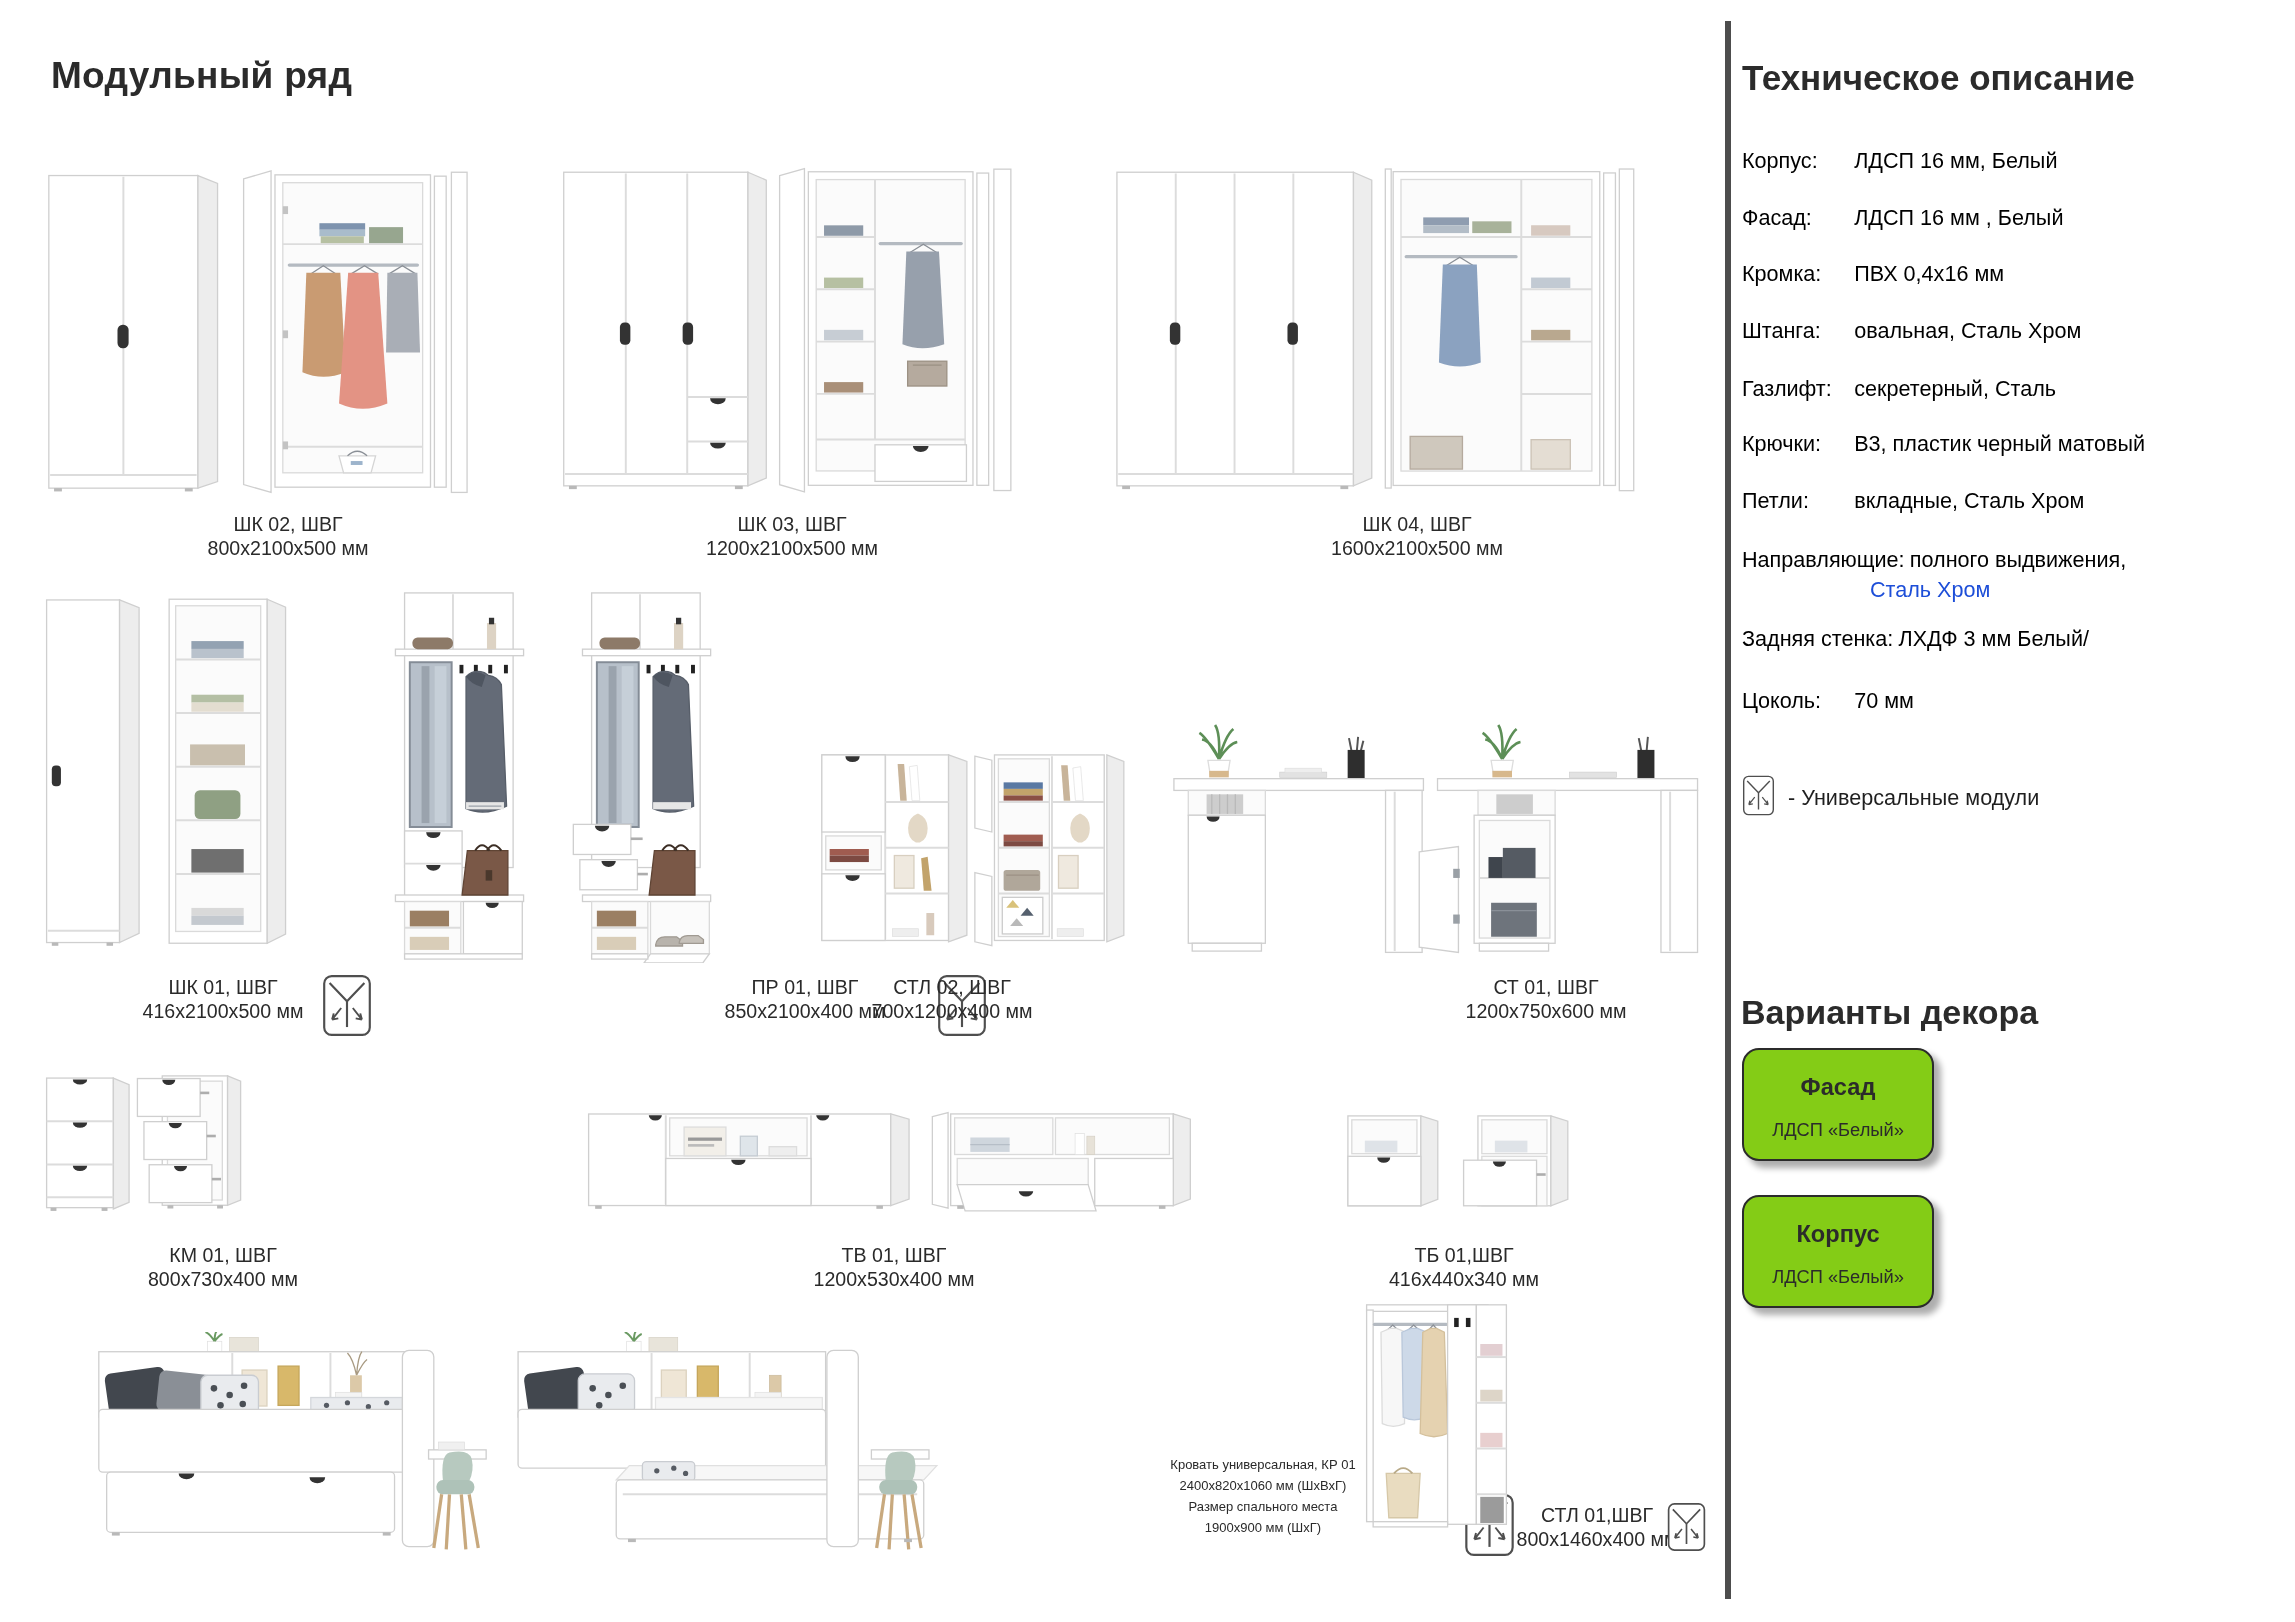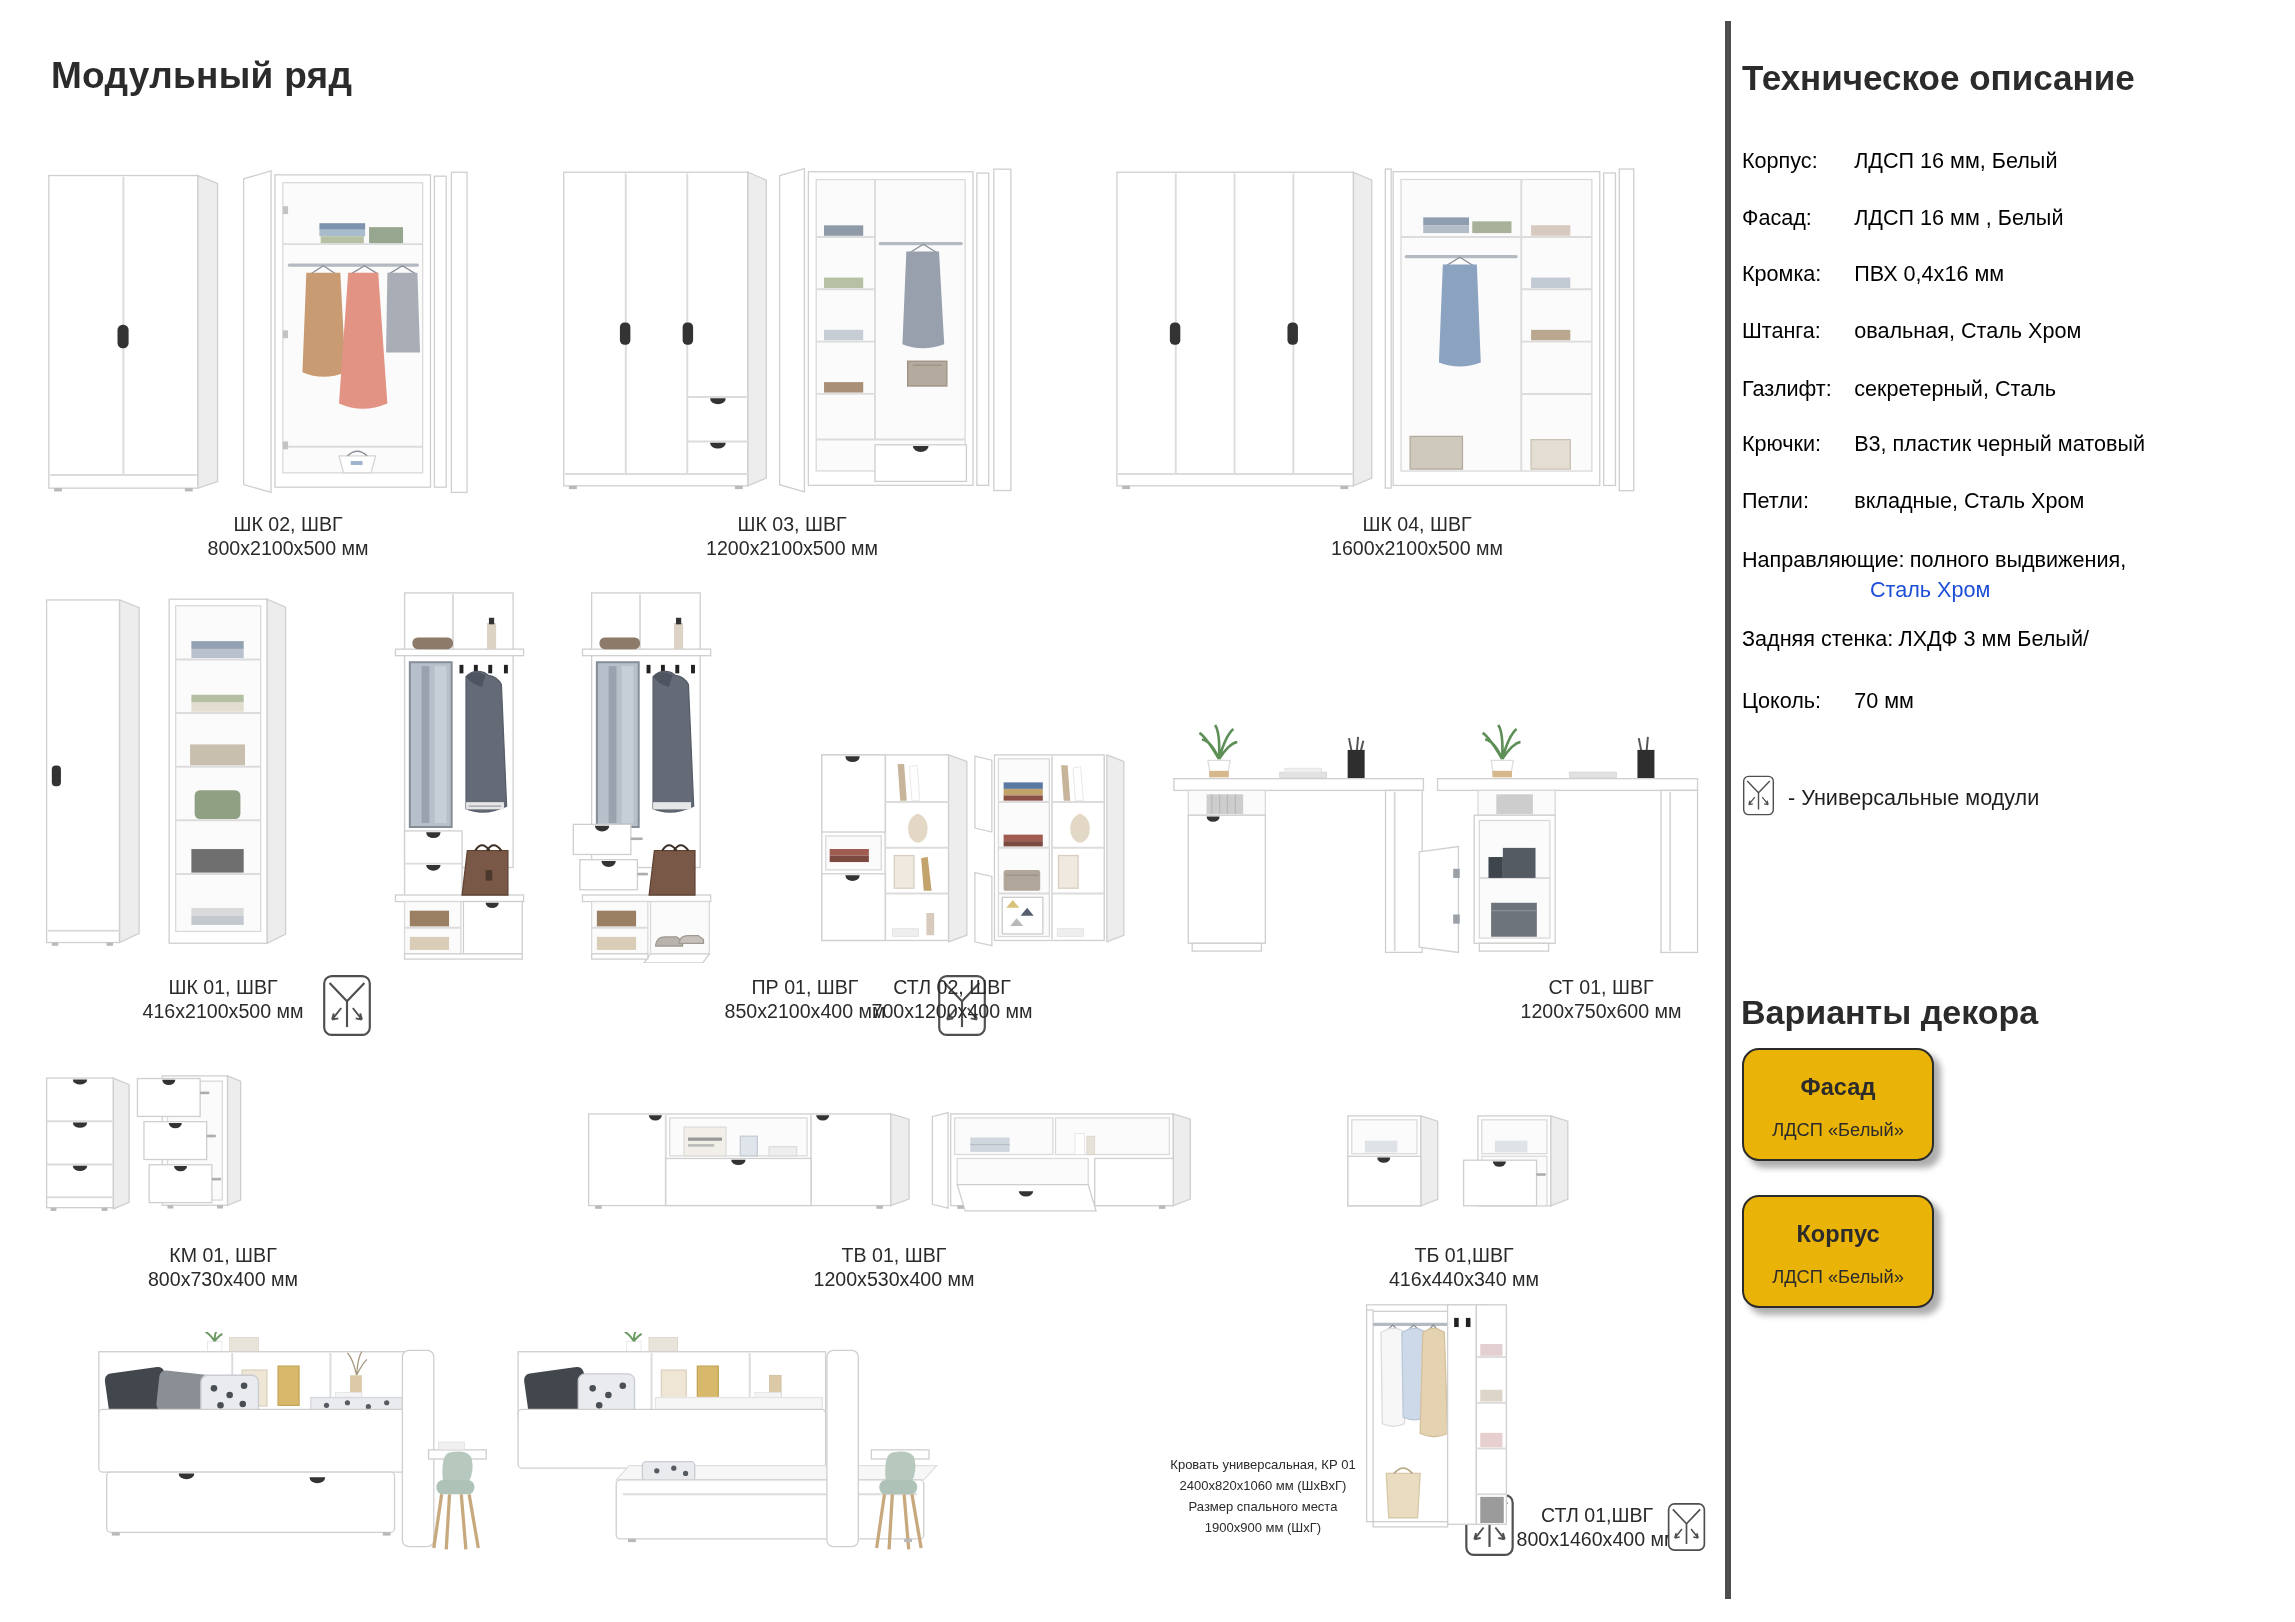--- a/index.html
+++ b/index.html
@@ -12,21 +12,21 @@
     font-family:"Liberation Sans","DejaVu Sans",sans-serif;color:var(--text);
   }
   .main-title{position:absolute;left:51px;top:55px;font-size:37px;font-weight:700;letter-spacing:0.3px}
   .divider{position:absolute;left:1725px;top:21px;width:5.9px;height:1578px;background:var(--divider)}
   .tech-title{position:absolute;left:1742px;top:58px;font-size:35px;font-weight:700}
   .spec-row{position:absolute;left:1742px;display:flex;font-size:21.6px;white-space:nowrap;color:#000000}
   .spec-label{min-width:107px;margin-right:5.2px}
   .spec-line2{position:absolute;left:1870px;font-size:21.6px;color:#1d4ed8}
   .uni-note-text{position:absolute;left:1788px;top:785px;font-size:21.6px;color:#1f1f1f}
   .decor-title{position:absolute;left:1741px;top:993px;font-size:34px;font-weight:700}
-  .decor-card{position:absolute;left:1742px;width:192px;height:113px;background:#eab308;
+  .decor-card{position:absolute;left:1742px;width:192px;height:113px;background:#84cc16;
     border:2.3px solid var(--card-border);border-radius:17px;text-align:center;padding-top:23.6px;
     box-shadow:6.5px 6.5px 5.9px rgba(0,0,0,.32)}
   .card-title{font-size:23.6px;font-weight:700}
   .card-sub{font-size:18.3px;margin-top:18px}
   .cap{position:absolute;width:262px;text-align:center;font-size:19.6px;line-height:24px;color:#2a2a2a;white-space:nowrap}
   .cap.small{width:170px;line-height:23.6px}
   .cap.multi{width:340px;line-height:21px;font-size:13px}
   .fig{position:absolute}
   .uni{position:absolute}
   
@@ -404,21 +404,21 @@
   <div>850х2100х400 мм</div>
 </div>
 <svg class="uni" style="left:937px;top:974px" width="50" height="63" viewBox="0 0 76 96">
     <use href="#uni-icon"></use>
   </svg>
 
 <div class="cap" style="left:821px;top:975px">
   <div>СТЛ 02, ШВГ</div>
   <div>700х1200х400 мм</div>
 </div>
-<div class="cap" style="left:1470px;top:975px">
+<div class="cap" style="left:1415px;top:975px">
   <div>СТ 01, ШВГ</div>
   <div>1200х750х600 мм</div>
 </div>
 
 <svg class="fig" style="left:44px;top:1074px" width="89" height="141" viewBox="0 0 136 215">
   <rect class="w" x="4" y="6" width="102" height="198"></rect>
   <polygon class="sd" points="106,6 130,16 130,196 106,206"></polygon>
   <line class="sh" x1="4" y1="72" x2="106" y2="72"></line>
   <line class="sh" x1="4" y1="138" x2="106" y2="138"></line>
   <line class="sh" x1="4" y1="188" x2="106" y2="188"></line>

